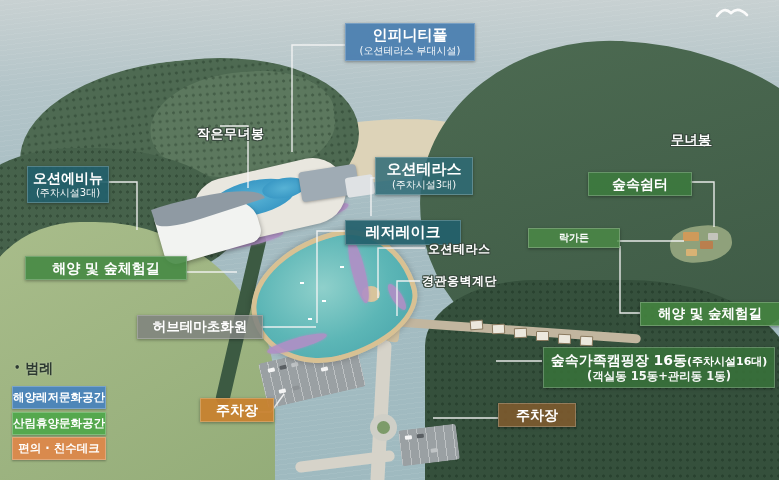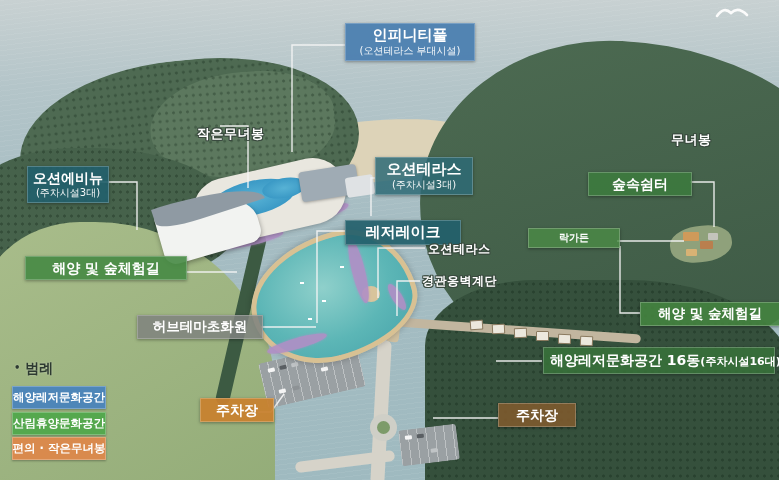--- a/index.html
+++ b/index.html
@@ -152,21 +152,21 @@
 
   <div class="label-box" style="left:375px; top:157px; width:88px; background:rgba(46,106,118,.85); font-size:15px; padding:3px 4px;">
     <span>오션테라스</span>
     <span class="sub">(주차시설3대)</span>
   </div>
 
   <div class="label-box" style="left:588px; top:172px; width:86px; background:rgba(60,122,62,.9); font-size:14px;">
     <span>숲속쉼터</span>
   </div>
 
-  <div class="outline-text peak" style="left:671px; top:92px;">무녀봉</div>
+  <div class="outline-text peak" style="left:671px; top:92px;text-decoration:underline;">무녀봉</div>
 
   <div class="label-box" style="left:345px; top:220px; width:98px; background:rgba(35,95,107,.92); font-size:15px;">
     <span>레저레이크</span>
   </div>
 
   <div class="outline-text" style="left:428px; top:241px;">오션테라스</div>
 
   <div class="label-box" style="left:528px; top:228px; width:74px; background:rgba(74,138,70,.82); font-size:10px;">
     <span>락가든</span>
   </div>
@@ -179,21 +179,22 @@
 
   <div class="label-box" style="left:137px; top:315px; width:108px; background:rgba(127,131,127,.85); font-size:13.5px;">
     <span>허브테마초화원</span>
   </div>
 
   <div class="label-box" style="left:640px; top:302px; width:122px; background:rgba(68,131,63,.9); font-size:13.5px;">
     <span>해양 및 숲체험길</span>
   </div>
 
   <div class="label-box" style="left:543px; top:347px; width:218px; background:rgba(55,112,58,.9); font-size:14px; padding:4px 6px;">
-    <span>해양레저문화공간 16동</span><span style="font-size:11px;">(주차시설16대)</span>
+    <span>숲속가족캠핑장 16동</span><span style="font-size:11px;">(주차시설16대)</span>
+    <span class="sub" style="font-size:11.5px; font-weight:bold;">(객실동 15동+관리동 1동)</span>
   </div>
 
   <div class="label-box" style="left:200px; top:398px; width:56px; background:rgba(200,129,47,.94); font-size:14px;">
     <span>주차장</span>
   </div>
 
   <div class="label-box" style="left:498px; top:403px; width:60px; background:rgba(125,90,46,.9); font-size:14px;">
     <span>주차장</span>
   </div>
 
@@ -201,16 +202,16 @@
     <span style="font-size:10px; vertical-align:2px;">•</span>
     <span>범례</span>
   </div>
   <div class="legend-item" style="top:386px; background:#4e86b8;">
     <span>해양레저문화공간</span>
   </div>
   <div class="legend-item" style="top:412px; background:#55a84e;">
     <span>산림휴양문화공간</span>
   </div>
   <div class="legend-item" style="top:437px; background:#d98a4d;">
-    <span>편의 · 작은무녀봉</span>
+    <span>편의 · 친수데크</span>
   </div>
 
 </div>
 
 </body></html>

